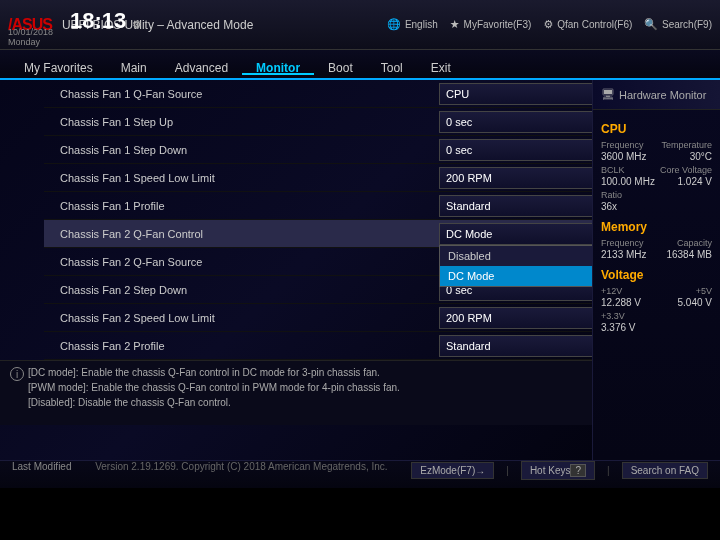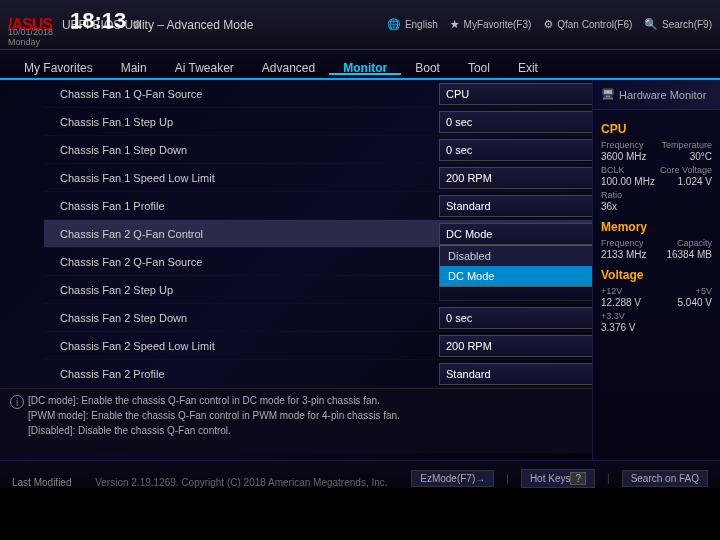--- a/index.html
+++ b/index.html
@@ -245,21 +245,21 @@
       color: #ccc;
       font-size: 10px;
       margin-bottom: 2px;
     }
 
     
     .bottom-bar {
       background: linear-gradient(to bottom, #080818, #050510);
       height: 28px;
       display: flex;
-      align-items: flex-end;
+      align-items: flex-start;
       justify-content: space-between;
       padding: 0 12px;
       border-top: 1px solid #1a1a3a;
       font-size: 10px;
       color: #888;
     }
     .bottom-center {
       text-align: center;
       color: #666;
       font-size: 10px;
@@ -314,21 +314,20 @@
     <span class="toolbar-item">
       <span class="toolbar-icon">🔍</span>
       <span>Search(F9)</span>
     </span>
   </div>
 </div>
 
 <div class="nav-bar">
   <div class="nav-item">My Favorites</div>
   <div class="nav-item">Main</div>
-  <div class="nav-item">Ai Tweaker</div>
   <div class="nav-item">Advanced</div>
   <div class="nav-item active">Monitor</div>
   <div class="nav-item">Boot</div>
   <div class="nav-item">Tool</div>
   <div class="nav-item">Exit</div>
 </div>
 
 <div class="main-content">
 
   <div class="settings-panel">
@@ -403,29 +402,20 @@
       <div class="settings-row">
         <span class="row-label">Chassis Fan 2 Q-Fan Source</span>
         <div class="row-value">
           <div class="dropdown-btn" style="opacity:0.5;">
             <span></span>
             <span class="arrow">▼</span>
           </div>
         </div>
       </div>
 
-      <div class="settings-row">
-        <span class="row-label">Chassis Fan 2 Step Up</span>
-        <div class="row-value">
-          <div class="dropdown-btn" style="opacity:0.5;">
-            <span></span>
-            <span class="arrow">▼</span>
-          </div>
-        </div>
-      </div>
 
       <div class="settings-row">
         <span class="row-label">Chassis Fan 2 Step Down</span>
         <div class="row-value">
           <div class="dropdown-btn">
             <span>0 sec</span>
             <span class="arrow">▼</span>
           </div>
         </div>
       </div>

